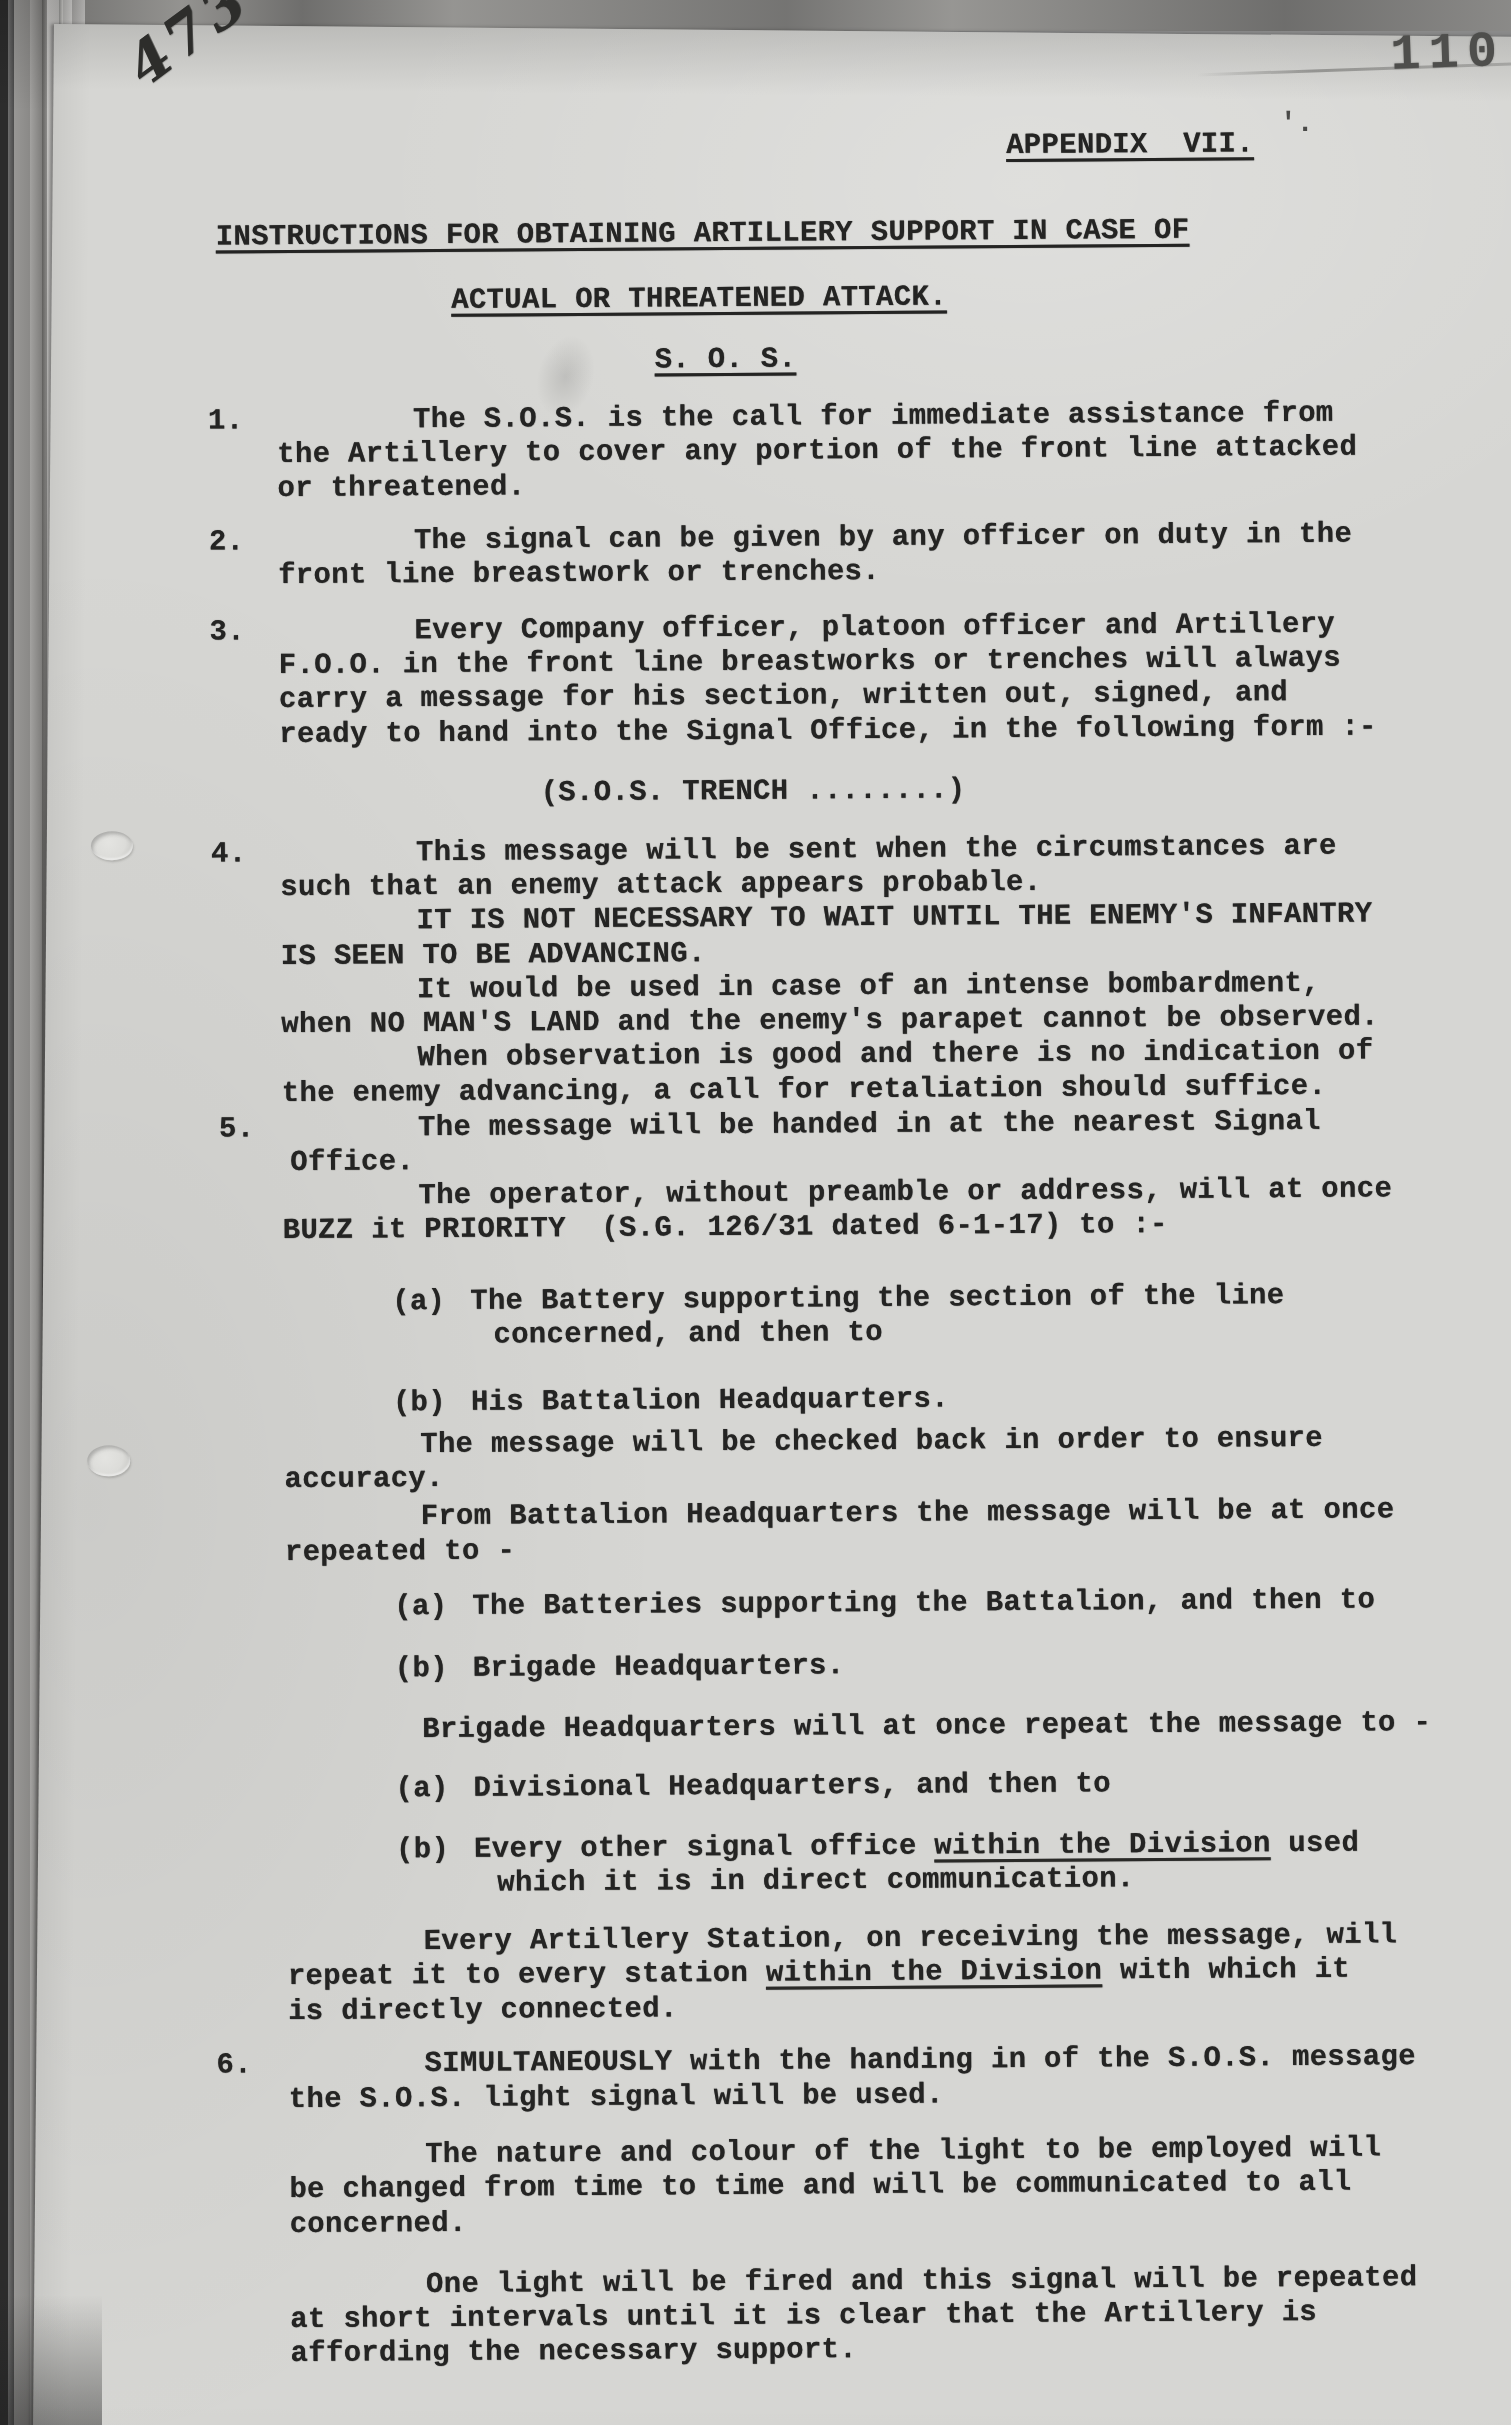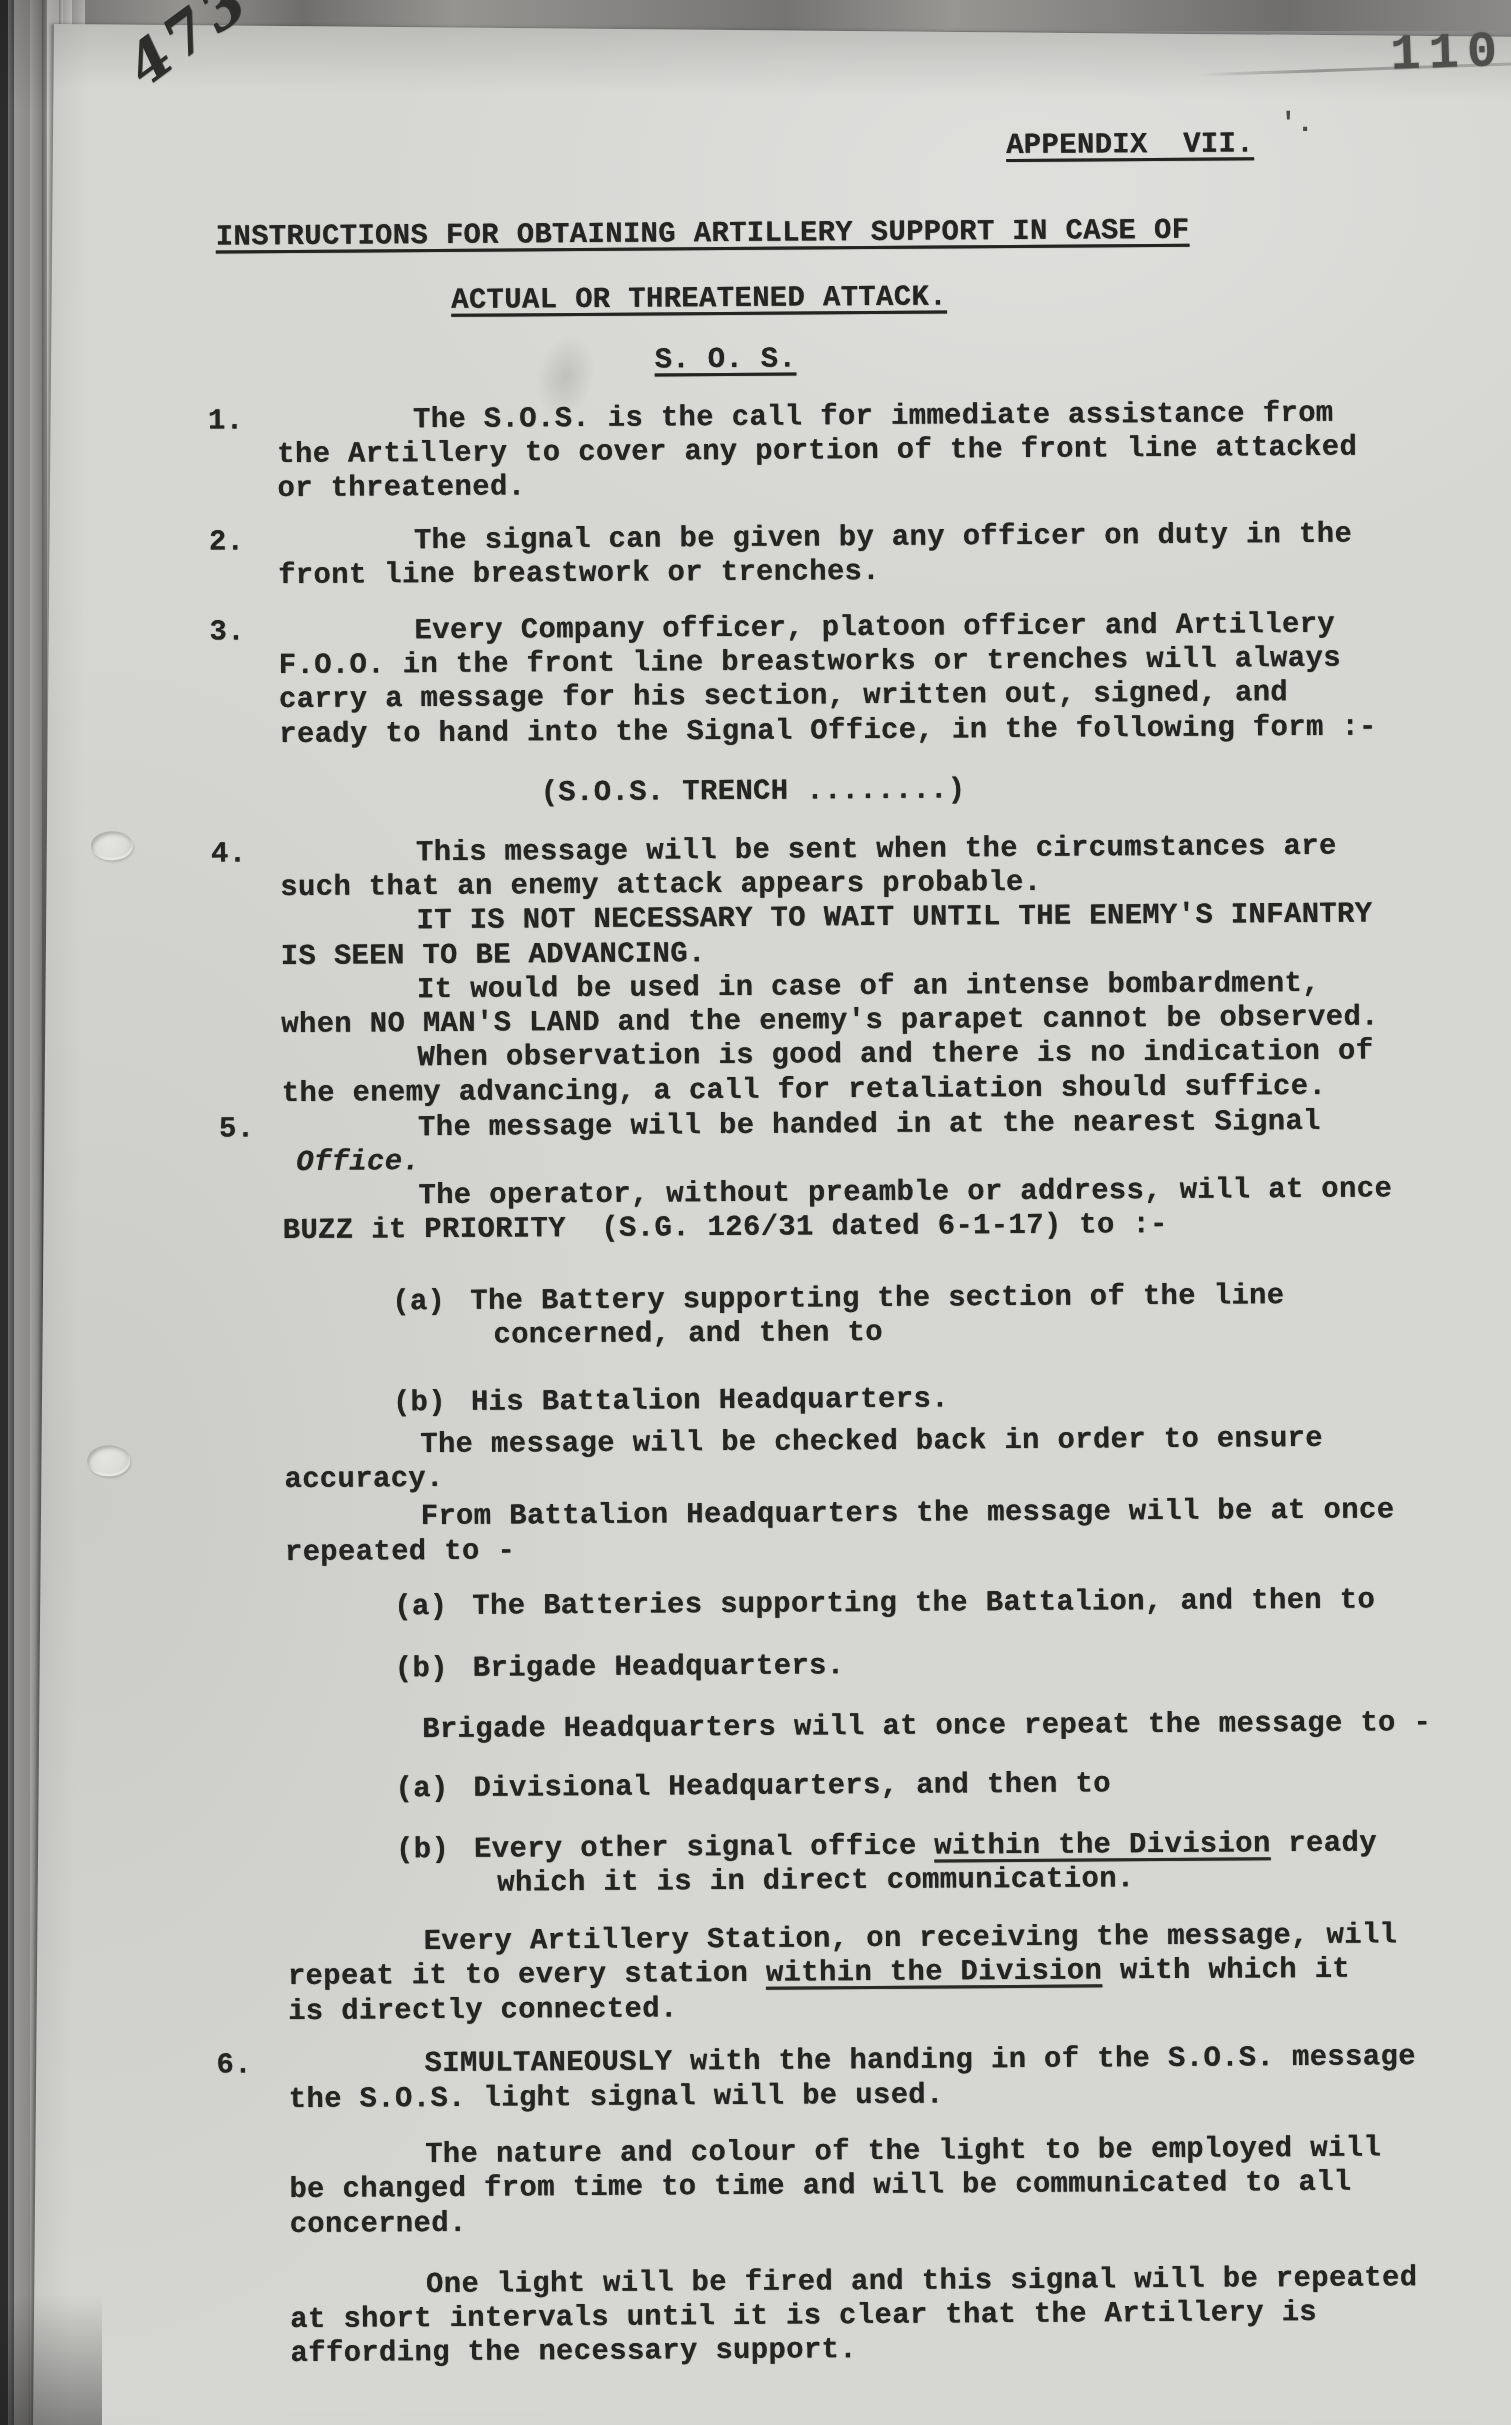--- a/index.html
+++ b/index.html
@@ -165,41 +165,41 @@
         <div class="tline" style="left: 416px; top: 833px;">This message will be sent when the circumstances are</div>
         <div class="tline" style="left: 280px; top: 867px;">such that an enemy attack appears probable.</div>
         <div class="tline" style="left: 416px; top: 901px;">IT IS NOT NECESSARY TO WAIT UNTIL THE ENEMY'S INFANTRY</div>
         <div class="tline" style="left: 280px; top: 936px;">IS SEEN TO BE ADVANCING.</div>
         <div class="tline" style="left: 416px; top: 970px;">It would be used in case of an intense bombardment,</div>
         <div class="tline" style="left: 280px; top: 1004px;">when NO MAN'S LAND and the enemy's parapet cannot be observed.</div>
         <div class="tline" style="left: 416px; top: 1038px;">When observation is good and there is no indication of</div>
         <div class="tline" style="left: 280px; top: 1073px;">the enemy advancing, a call for retaliation should suffice.</div>
         <div class="tline" style="left: 217px; top: 1108px;">5.</div>
         <div class="tline" style="left: 416px; top: 1108px;">The message will be handed in at the nearest Signal</div>
-        <div class="tline" style="left: 294px; top: 1142px; font-style: italic;">Office.</div>
+        <div class="tline" style="left: 288px; top: 1142px;">Office.</div>
         <div class="tline" style="left: 416px; top: 1176px;">The operator, without preamble or address, will at once</div>
         <div class="tline" style="left: 280px; top: 1210px;">BUZZ it PRIORITY  (S.G. 126/31 dated 6-1-17) to :-</div>
         <div class="tline" style="left: 389px; top: 1282px;">(a)</div>
         <div class="tline" style="left: 467px; top: 1282px;">The Battery supporting the section of the line</div>
         <div class="tline" style="left: 490px; top: 1316px;">concerned, and then to</div>
         <div class="tline" style="left: 389px; top: 1383px;">(b)</div>
         <div class="tline" style="left: 467px; top: 1383px;">His Battalion Headquarters.</div>
         <div class="tline" style="left: 416px; top: 1425px;">The message will be checked back in order to ensure</div>
         <div class="tline" style="left: 280px; top: 1459px;">accuracy.</div>
         <div class="tline" style="left: 416px; top: 1497px;">From Battalion Headquarters the message will be at once</div>
         <div class="tline" style="left: 280px; top: 1532px;">repeated to -</div>
         <div class="tline" style="left: 389px; top: 1587px;">(a)</div>
         <div class="tline" style="left: 467px; top: 1587px;">The Batteries supporting the Battalion, and then to</div>
         <div class="tline" style="left: 389px; top: 1649px;">(b)</div>
         <div class="tline" style="left: 467px; top: 1649px;">Brigade Headquarters.</div>
         <div class="tline" style="left: 416px; top: 1710px;">Brigade Headquarters will at once repeat the message to -</div>
         <div class="tline" style="left: 389px; top: 1769px;">(a)</div>
         <div class="tline" style="left: 467px; top: 1769px;">Divisional Headquarters, and then to</div>
         <div class="tline" style="left: 389px; top: 1830px;">(b)</div>
-        <div class="tline" style="left: 467px; top: 1830px;"><span>Every other signal office </span><span class="ul">within the Division</span><span> ready</span></div>
+        <div class="tline" style="left: 467px; top: 1830px;"><span>Every other signal office </span><span class="ul">within the Division</span><span> used</span></div>
         <div class="tline" style="left: 490px; top: 1864px;">which it is in direct communication.</div>
         <div class="tline" style="left: 416px; top: 1922px;">Every Artillery Station, on receiving the message, will</div>
         <div class="tline" style="left: 280px; top: 1956px;"><span>repeat it to every station </span><span class="ul">within the Division</span><span> with which it</span></div>
         <div class="tline" style="left: 280px; top: 1991px;">is directly connected.</div>
         <div class="tline" style="left: 208px; top: 2044px;">6.</div>
         <div class="tline" style="left: 416px; top: 2044px;">SIMULTANEOUSLY with the handing in of the S.O.S. message</div>
         <div class="tline" style="left: 280px; top: 2079px;">the S.O.S. light signal will be used.</div>
         <div class="tline" style="left: 416px; top: 2135px;">The nature and colour of the light to be employed will</div>
         <div class="tline" style="left: 280px; top: 2169px;">be changed from time to time and will be communicated to all</div>
         <div class="tline" style="left: 280px; top: 2204px;">concerned.</div>

